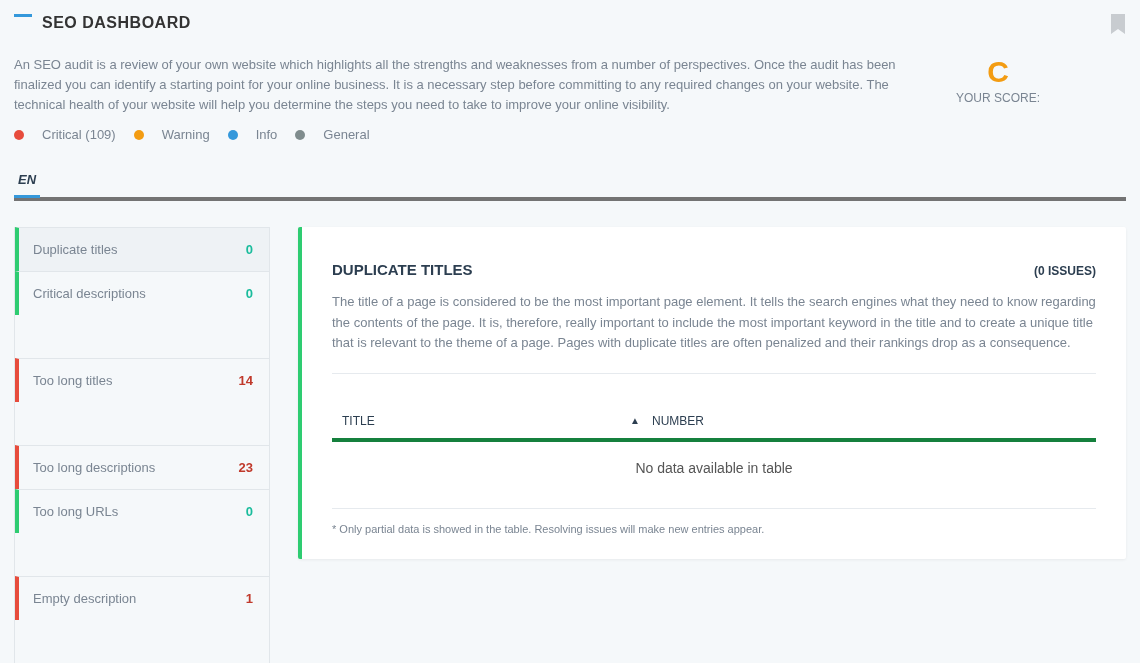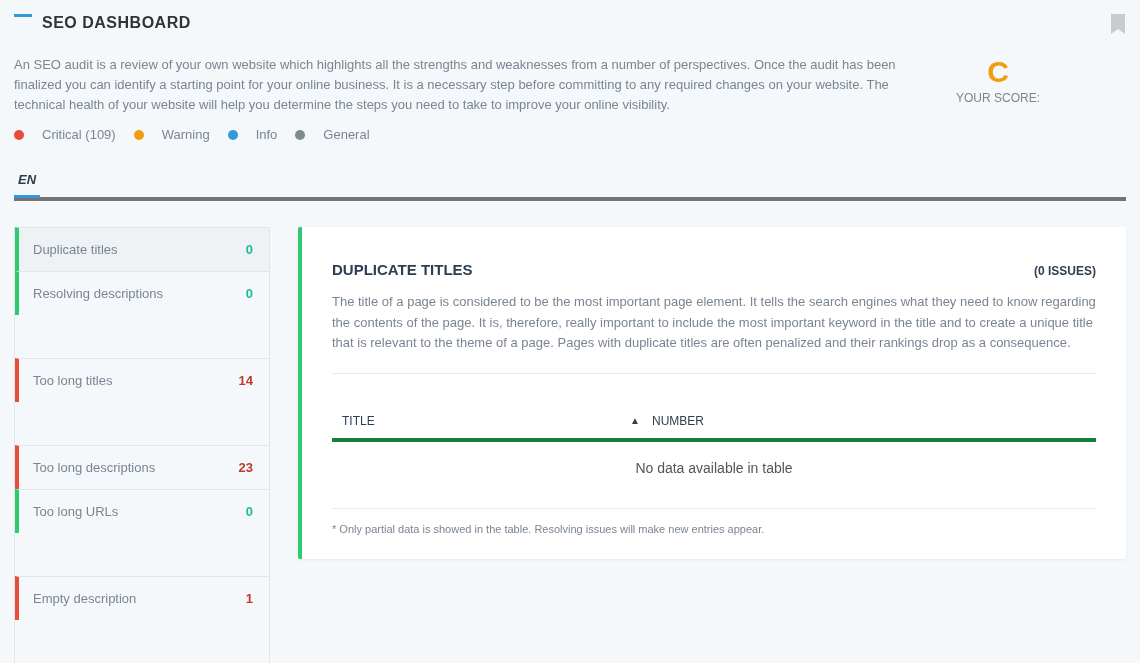--- a/index.html
+++ b/index.html
@@ -118,21 +118,21 @@
     <span class="tab">EN</span>
   </div>
 
   <div class="content">
     <div class="sidebar" id="sidebar">
         <div class="side-item bl-green active">
           <span>Duplicate titles</span>
           <span class="count ">0</span>
         </div>
         <div class="side-item bl-green">
-          <span>Resolving descriptions</span>
+          <span>Critical descriptions</span>
           <span class="count ">0</span>
         </div>
         <div class="side-item bl-red">
           <span>Too long titles</span>
           <span class="count red">14</span>
         </div>
         <div class="side-item bl-red">
           <span>Too long descriptions</span>
           <span class="count red">23</span>
         </div>

